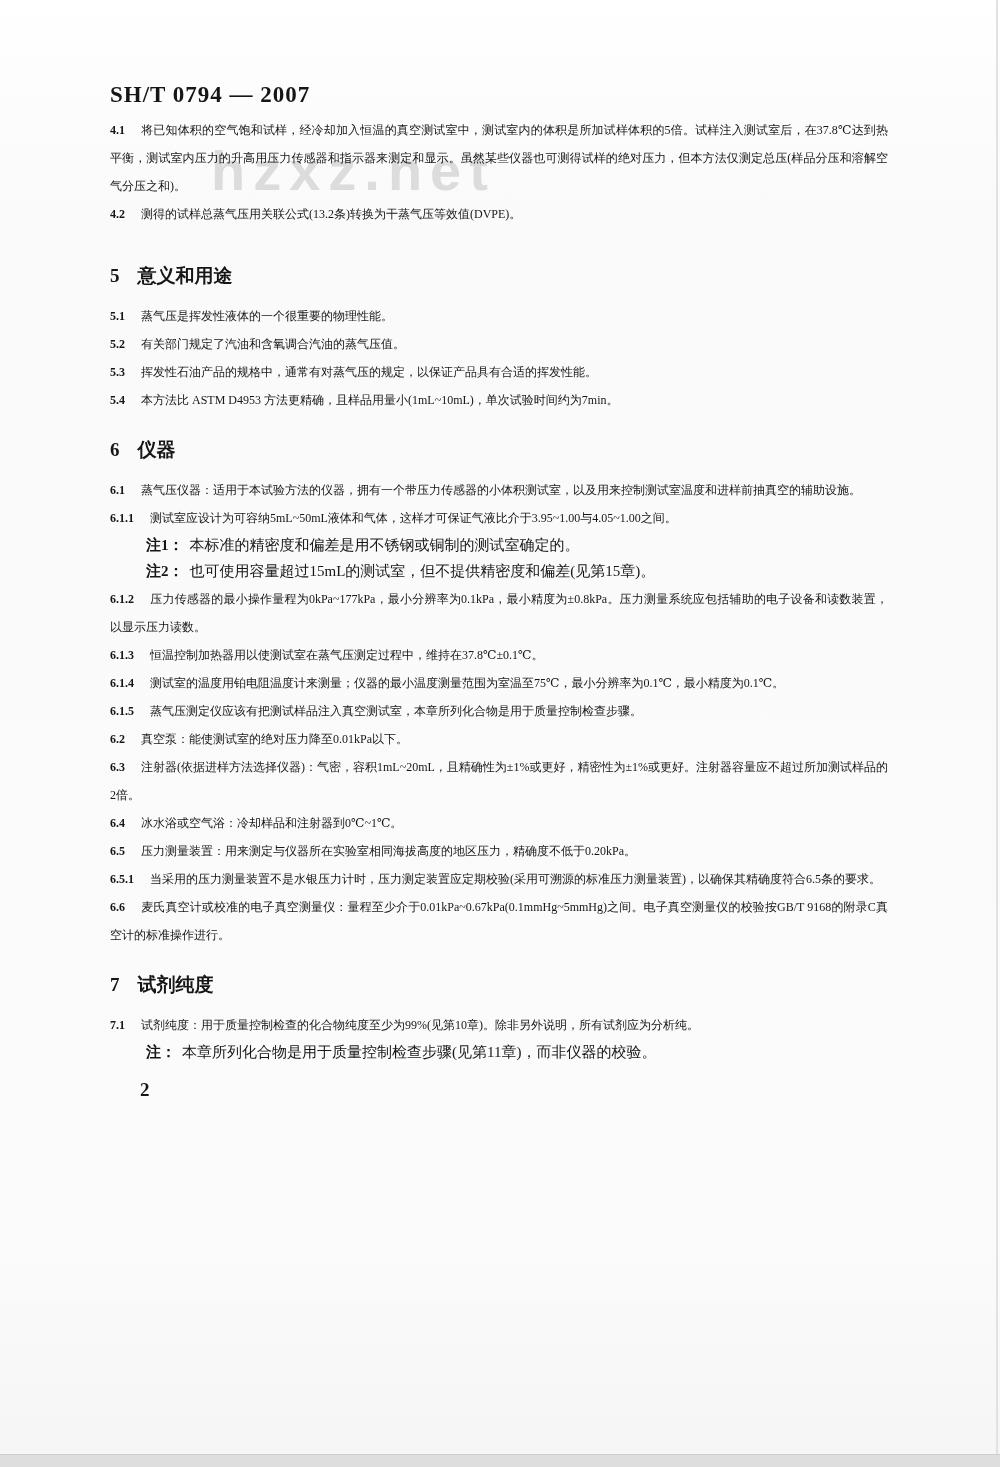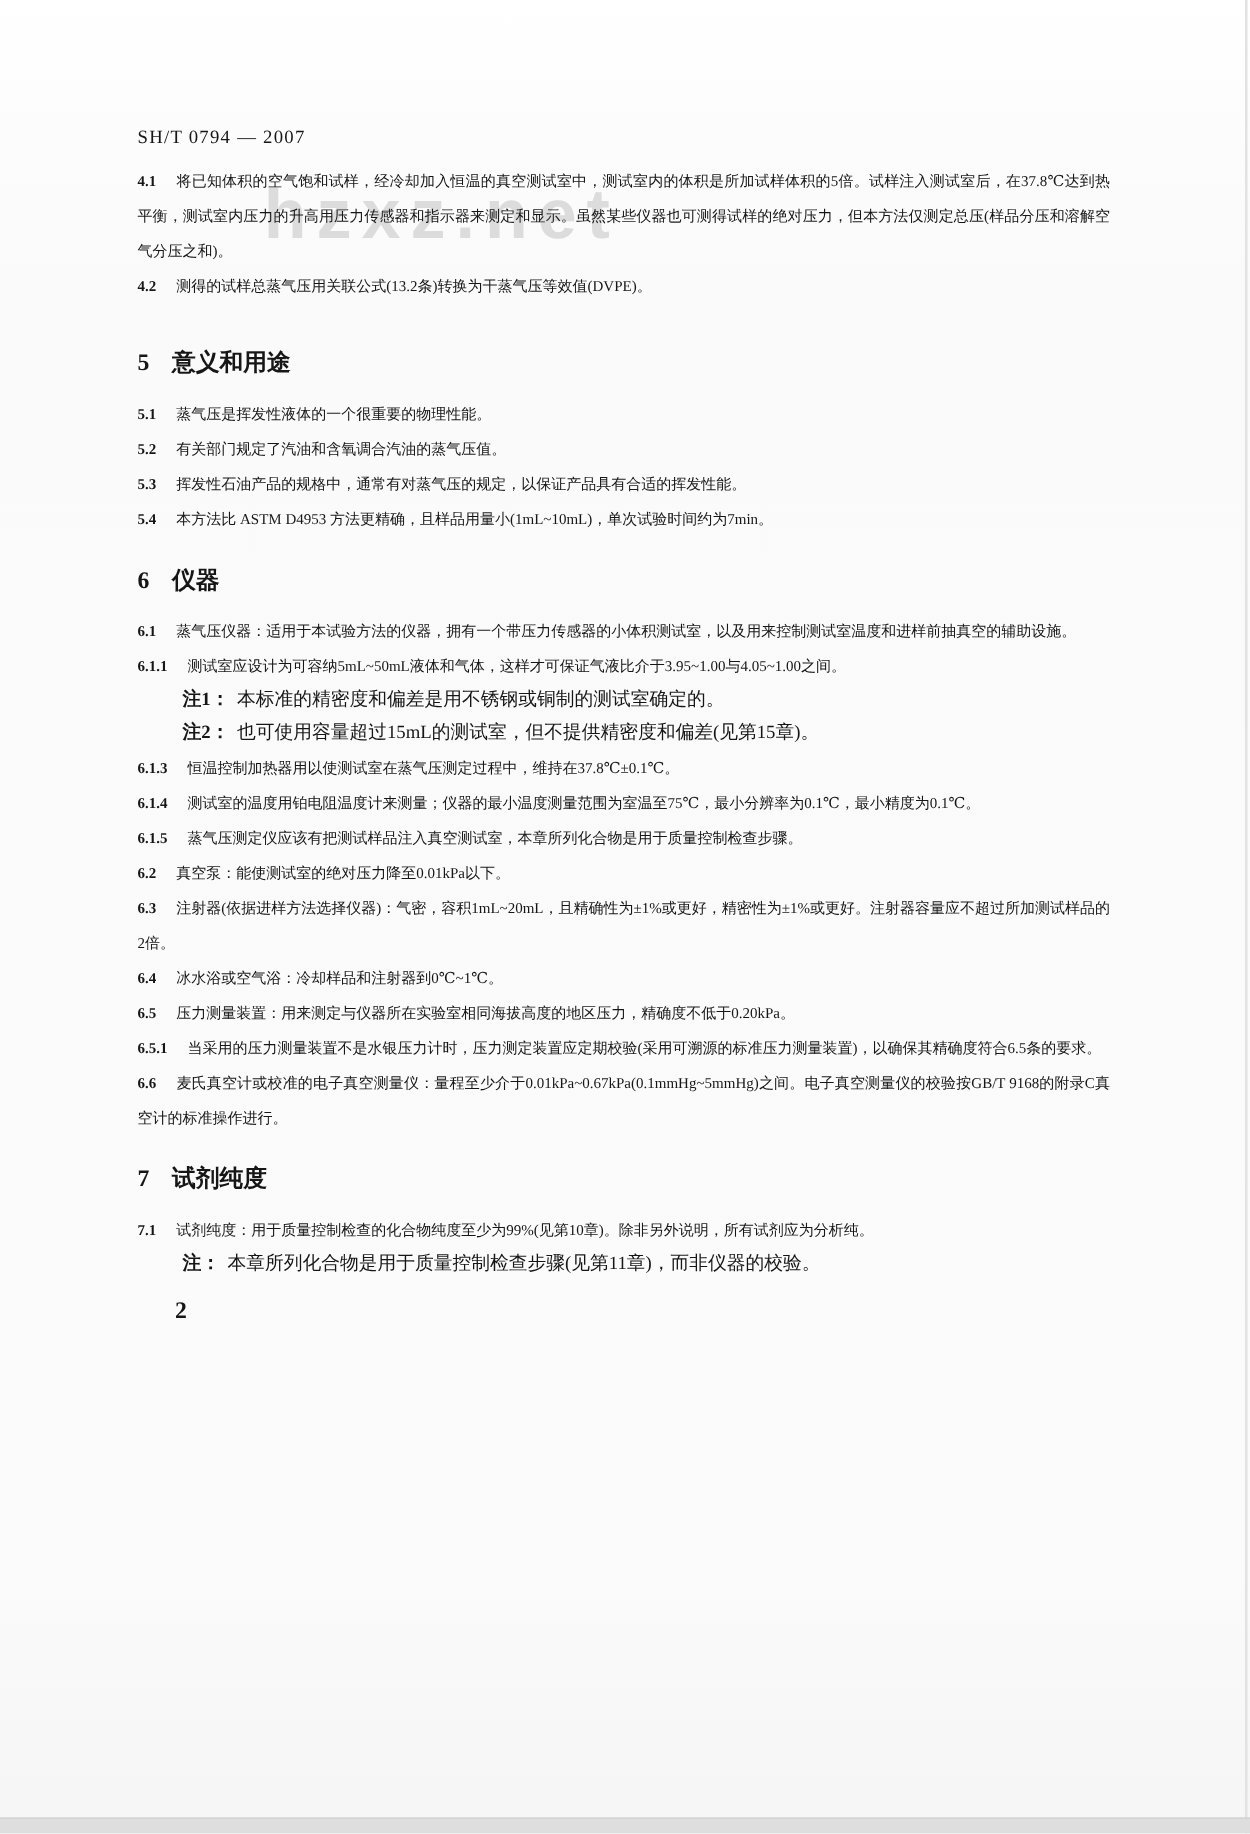--- a/index.html
+++ b/index.html
@@ -48,24 +48,24 @@
     user-select: none;
     margin-left: 16px;
   }
   .content {
     position: relative;
     z-index: 1;
     box-sizing: border-box;
     padding: 84px 112px 0 110px;
   }
   .doc-header {
-    font-size: 15px;
-    font-weight: normal;
+    font-size: 23px;
+    font-weight: bold;
     letter-spacing: 1px;
-    margin: 15px 0 10px 0;
+    margin: 0 0 10px 0;
     line-height: 22px;
   }
   h2.heading {
     font-size: 19px;
     font-weight: bold;
     margin: 24px 0 14px 0;
     line-height: 24px;
   }
   h2.heading:first-of-type {
     margin-top: 36px;
@@ -118,20 +118,21 @@
         <h2 class="heading"><span class="num">5</span><span class="txt">意义和用途</span></h2>
         <p class="para"><span class="num">5.1</span><span class="txt">蒸气压是挥发性液体的一个很重要的物理性能。</span></p>
         <p class="para"><span class="num">5.2</span><span class="txt">有关部门规定了汽油和含氧调合汽油的蒸气压值。</span></p>
         <p class="para"><span class="num">5.3</span><span class="txt">挥发性石油产品的规格中，通常有对蒸气压的规定，以保证产品具有合适的挥发性能。</span></p>
         <p class="para"><span class="num">5.4</span><span class="txt">本方法比 ASTM D4953 方法更精确，且样品用量小(1mL~10mL)，单次试验时间约为7min。</span></p>
         <h2 class="heading"><span class="num">6</span><span class="txt">仪器</span></h2>
         <p class="para"><span class="num">6.1</span><span class="txt">蒸气压仪器：适用于本试验方法的仪器，拥有一个带压力传感器的小体积测试室，以及用来控制测试室温度和进样前抽真空的辅助设施。</span></p>
         <p class="para"><span class="num">6.1.1</span><span class="txt">测试室应设计为可容纳5mL~50mL液体和气体，这样才可保证气液比介于3.95~1.00与4.05~1.00之间。</span></p>
         <p class="note"><span class="num">注1：</span><span class="txt">本标准的精密度和偏差是用不锈钢或铜制的测试室确定的。</span></p>
         <p class="note"><span class="num">注2：</span><span class="txt">也可使用容量超过15mL的测试室，但不提供精密度和偏差(见第15章)。</span></p>
+        <p class="para"><span class="num">6.1.2</span><span class="txt">压力传感器的最小操作量程为0kPa~177kPa，最小分辨率为0.1kPa，最小精度为±0.8kPa。压力测量系统应包括辅助的电子设备和读数装置，以显示压力读数。</span></p>
         <p class="para"><span class="num">6.1.3</span><span class="txt">恒温控制加热器用以使测试室在蒸气压测定过程中，维持在37.8℃±0.1℃。</span></p>
         <p class="para"><span class="num">6.1.4</span><span class="txt">测试室的温度用铂电阻温度计来测量；仪器的最小温度测量范围为室温至75℃，最小分辨率为0.1℃，最小精度为0.1℃。</span></p>
         <p class="para"><span class="num">6.1.5</span><span class="txt">蒸气压测定仪应该有把测试样品注入真空测试室，本章所列化合物是用于质量控制检查步骤。</span></p>
         <p class="para"><span class="num">6.2</span><span class="txt">真空泵：能使测试室的绝对压力降至0.01kPa以下。</span></p>
         <p class="para"><span class="num">6.3</span><span class="txt">注射器(依据进样方法选择仪器)：气密，容积1mL~20mL，且精确性为±1%或更好，精密性为±1%或更好。注射器容量应不超过所加测试样品的2倍。</span></p>
         <p class="para"><span class="num">6.4</span><span class="txt">冰水浴或空气浴：冷却样品和注射器到0℃~1℃。</span></p>
         <p class="para"><span class="num">6.5</span><span class="txt">压力测量装置：用来测定与仪器所在实验室相同海拔高度的地区压力，精确度不低于0.20kPa。</span></p>
         <p class="para"><span class="num">6.5.1</span><span class="txt">当采用的压力测量装置不是水银压力计时，压力测定装置应定期校验(采用可溯源的标准压力测量装置)，以确保其精确度符合6.5条的要求。</span></p>
         <p class="para"><span class="num">6.6</span><span class="txt">麦氏真空计或校准的电子真空测量仪：量程至少介于0.01kPa~0.67kPa(0.1mmHg~5mmHg)之间。电子真空测量仪的校验按GB/T 9168的附录C真空计的标准操作进行。</span></p>
         <h2 class="heading"><span class="num">7</span><span class="txt">试剂纯度</span></h2>

